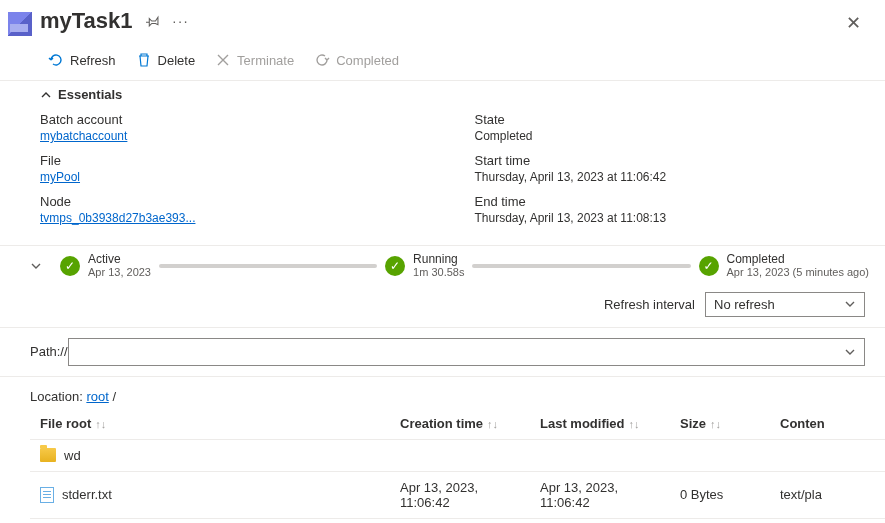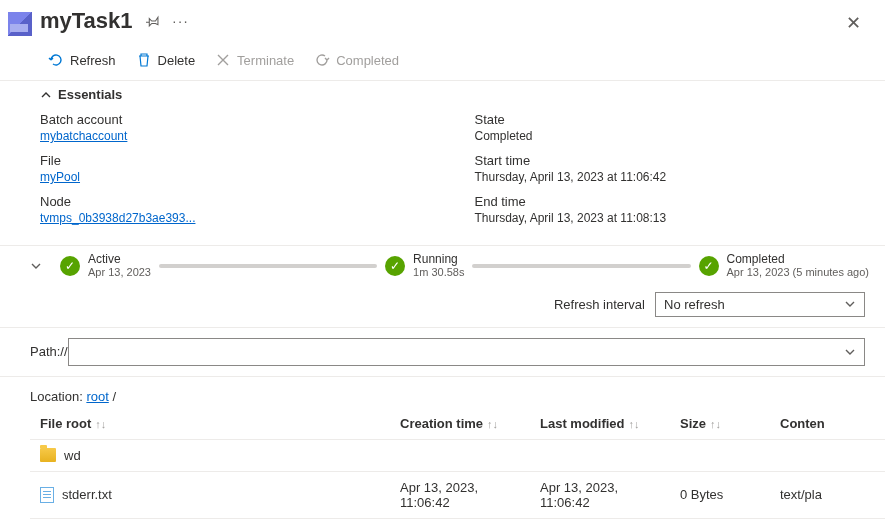--- a/index.html
+++ b/index.html
@@ -70,21 +70,21 @@
   }
   .stage-text { line-height:1.2; }
   .stage-title { font-size:12px; font-weight:400; }
   .stage-sub { font-size:11px; color:#605e5c; }
   .bar { height:4px; background:#d2d0ce; flex:1; min-width:60px; border-radius:2px; }
   .refresh-row {
     display:flex; justify-content:flex-end; align-items:center; gap:10px;
     padding: 6px 20px 10px 16px;
   }
   .select {
-    border:1px solid #8a8886; padding:4px 8px; width:210px;
+    border:1px solid #8a8886; padding:4px 8px; width:160px;
     display:flex; justify-content:space-between; align-items:center;
     font-size:13px; cursor:pointer; background:#fff;
   }
   .path-row {
     display:flex; align-items:center; 
     padding: 10px 20px 10px 30px;
     border-top:1px solid #edebe9;
     border-bottom:1px solid #edebe9;
   }
   .path-input {

